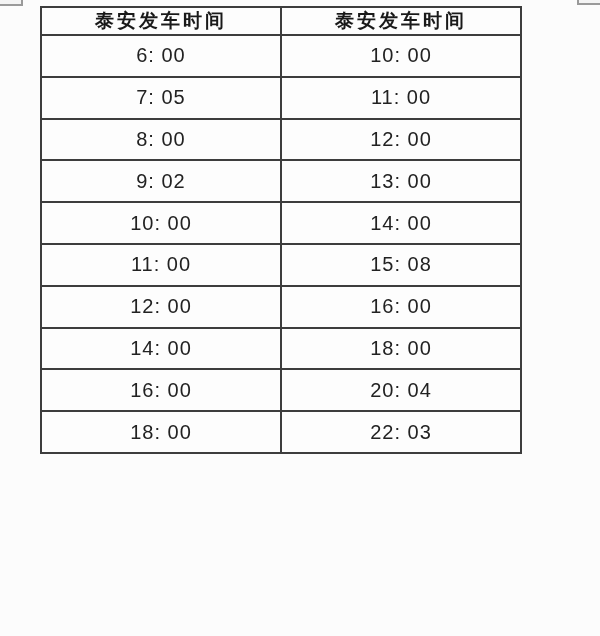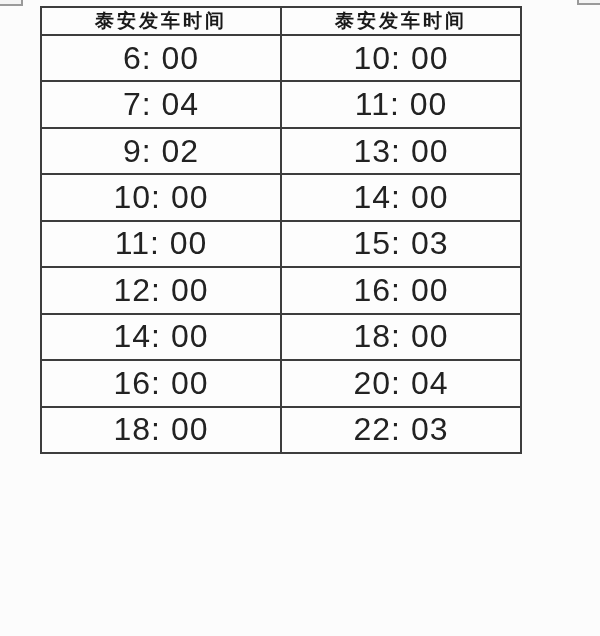--- a/index.html
+++ b/index.html
@@ -57,21 +57,21 @@
     background: #fdfdfd;
     padding: 0;
   }
   table.timetable th {
     font-size: 19px;
     font-weight: bold;
     letter-spacing: 3px;
     color: #1a1a1a;
   }
   table.timetable td {
-    font-size: 32px;
+    font-size: 20px;
     letter-spacing: 1px;
     color: #222222;
   }
 </style>
 </head>
 <body>
 
 <div class="frag-tl"></div>
 <div class="frag-tr"></div>
 
@@ -82,34 +82,38 @@
         <th>泰安发车时间</th>
         <th>泰安发车时间</th>
       </tr>
     </thead>
     <tbody>
       <tr>
         <td>6: 00</td>
         <td>10: 00</td>
       </tr>
       <tr>
-        <td>7: 04</td>
+        <td>7: 05</td>
         <td>11: 00</td>
+      </tr>
+      <tr>
+        <td>8: 00</td>
+        <td>12: 00</td>
       </tr>
       <tr>
         <td>9: 02</td>
         <td>13: 00</td>
       </tr>
       <tr>
         <td>10: 00</td>
         <td>14: 00</td>
       </tr>
       <tr>
         <td>11: 00</td>
-        <td>15: 03</td>
+        <td>15: 08</td>
       </tr>
       <tr>
         <td>12: 00</td>
         <td>16: 00</td>
       </tr>
       <tr>
         <td>14: 00</td>
         <td>18: 00</td>
       </tr>
       <tr>

